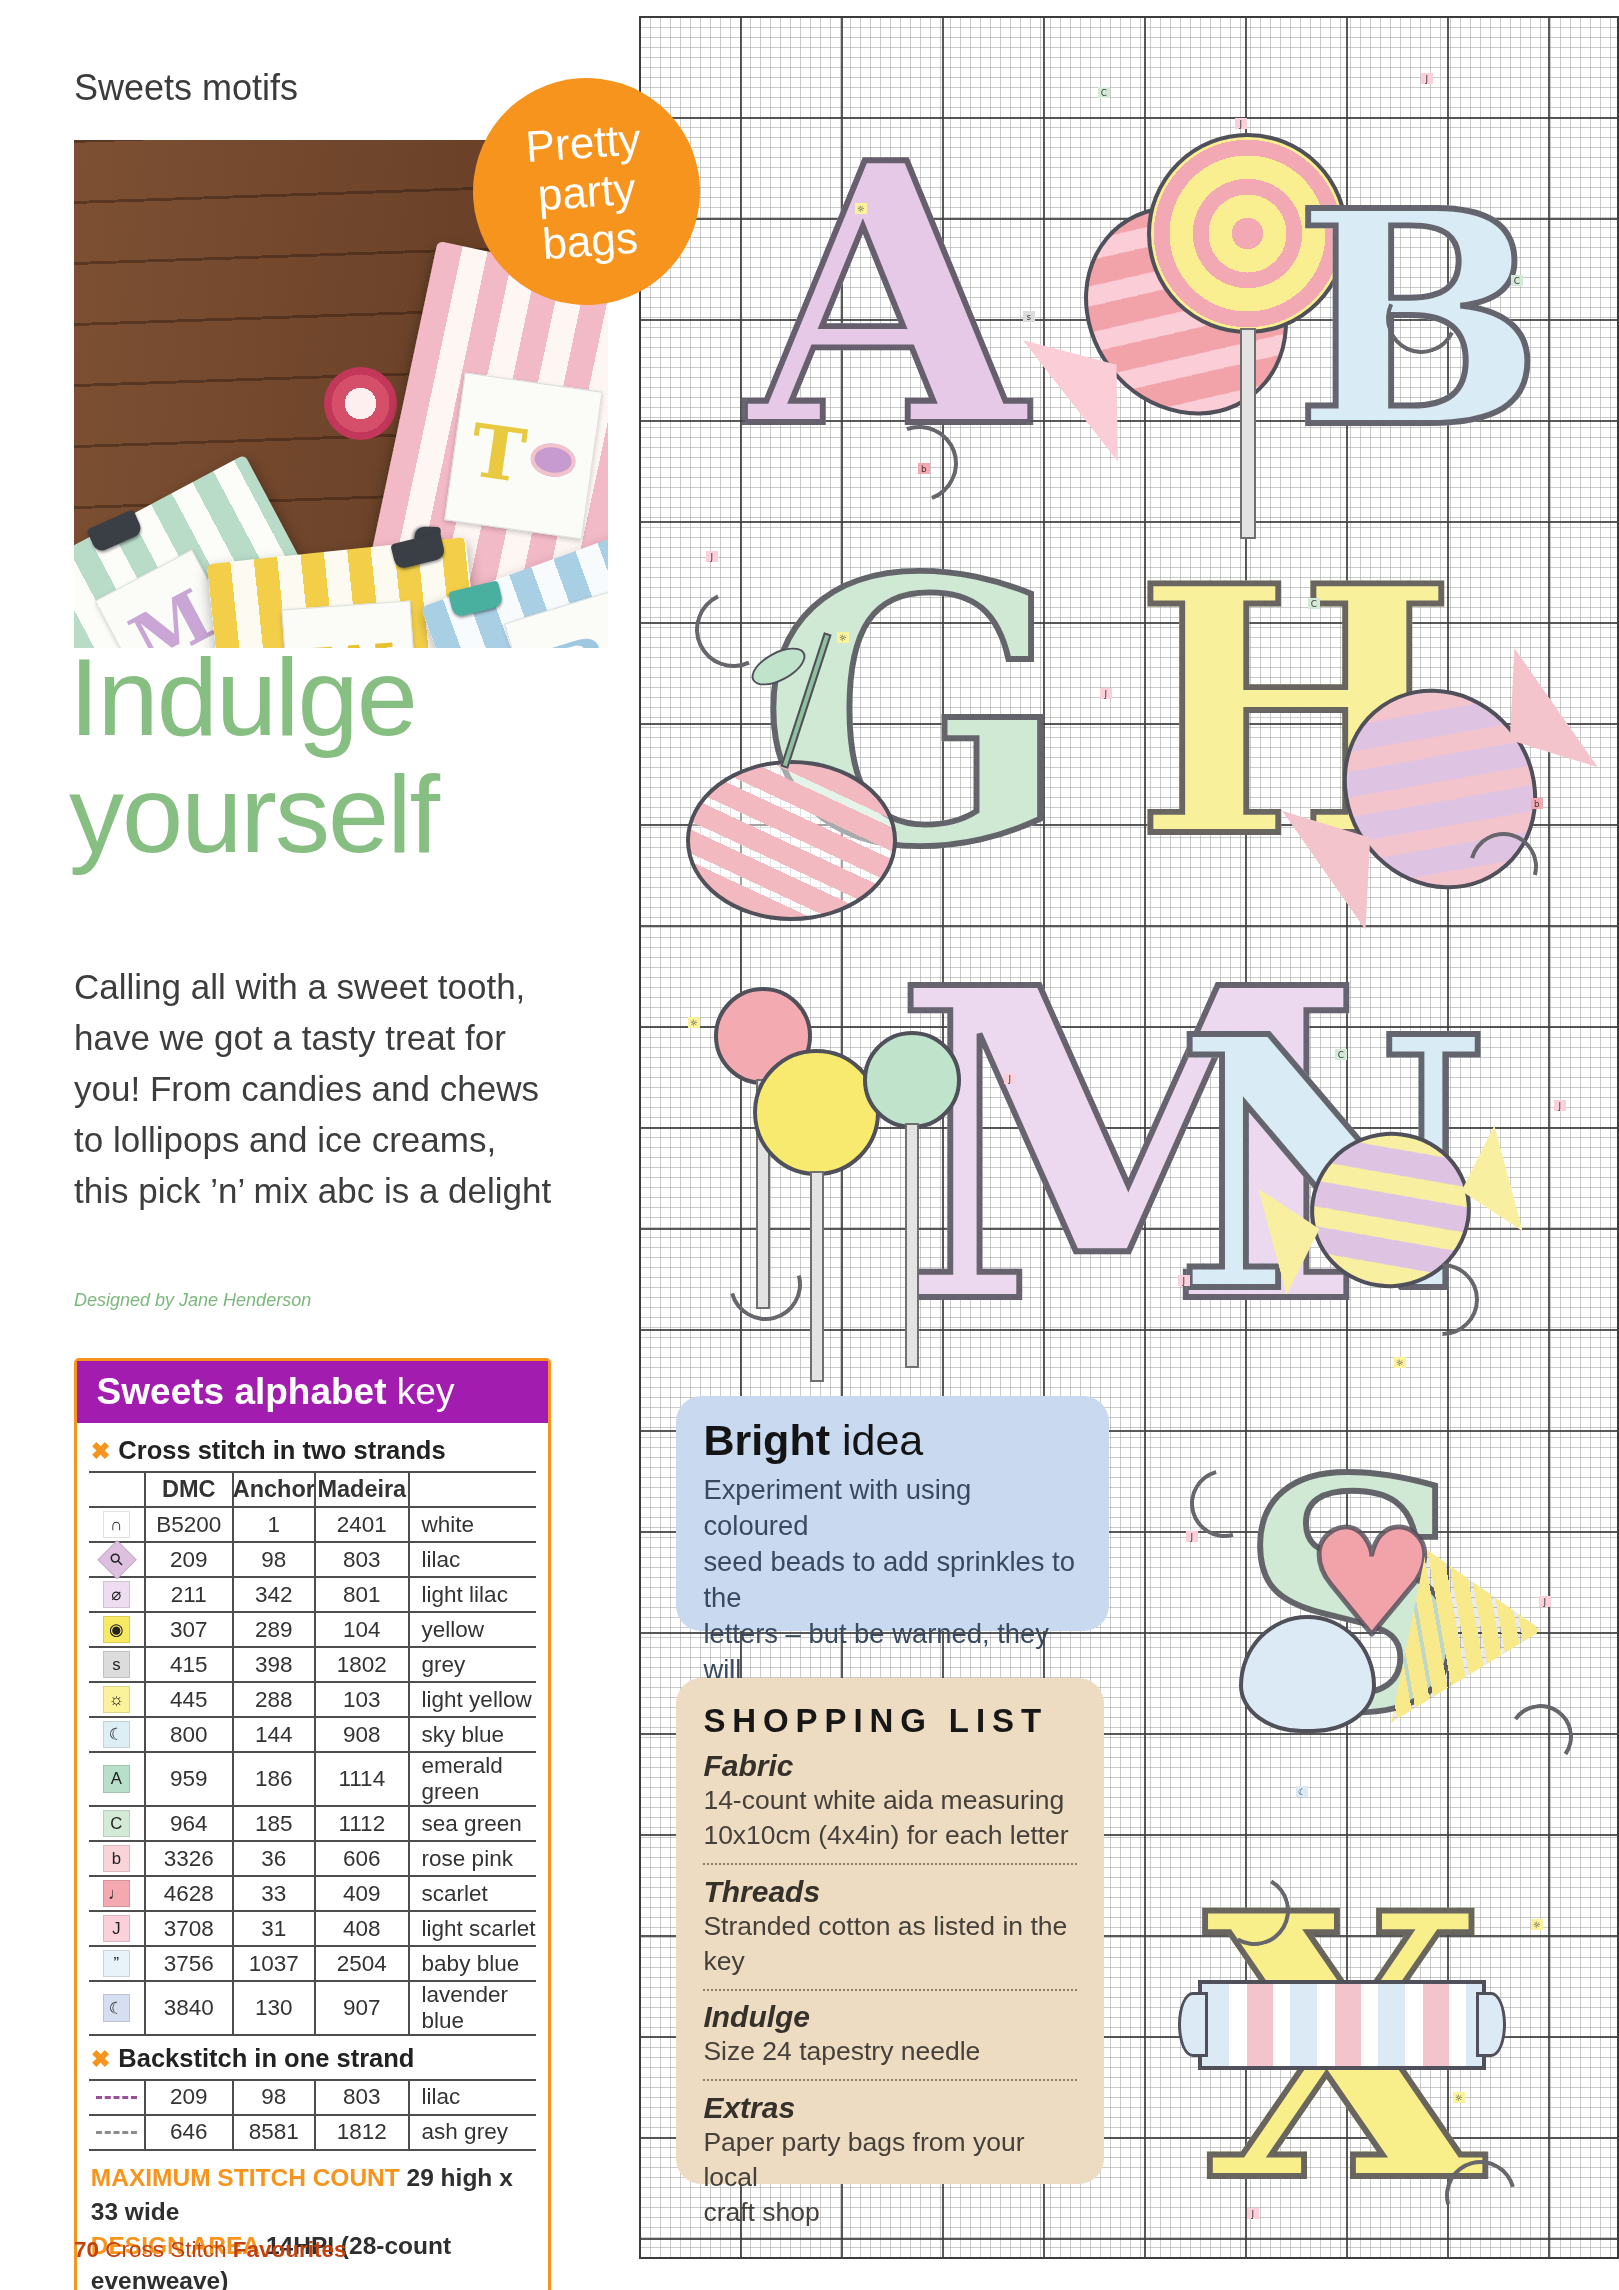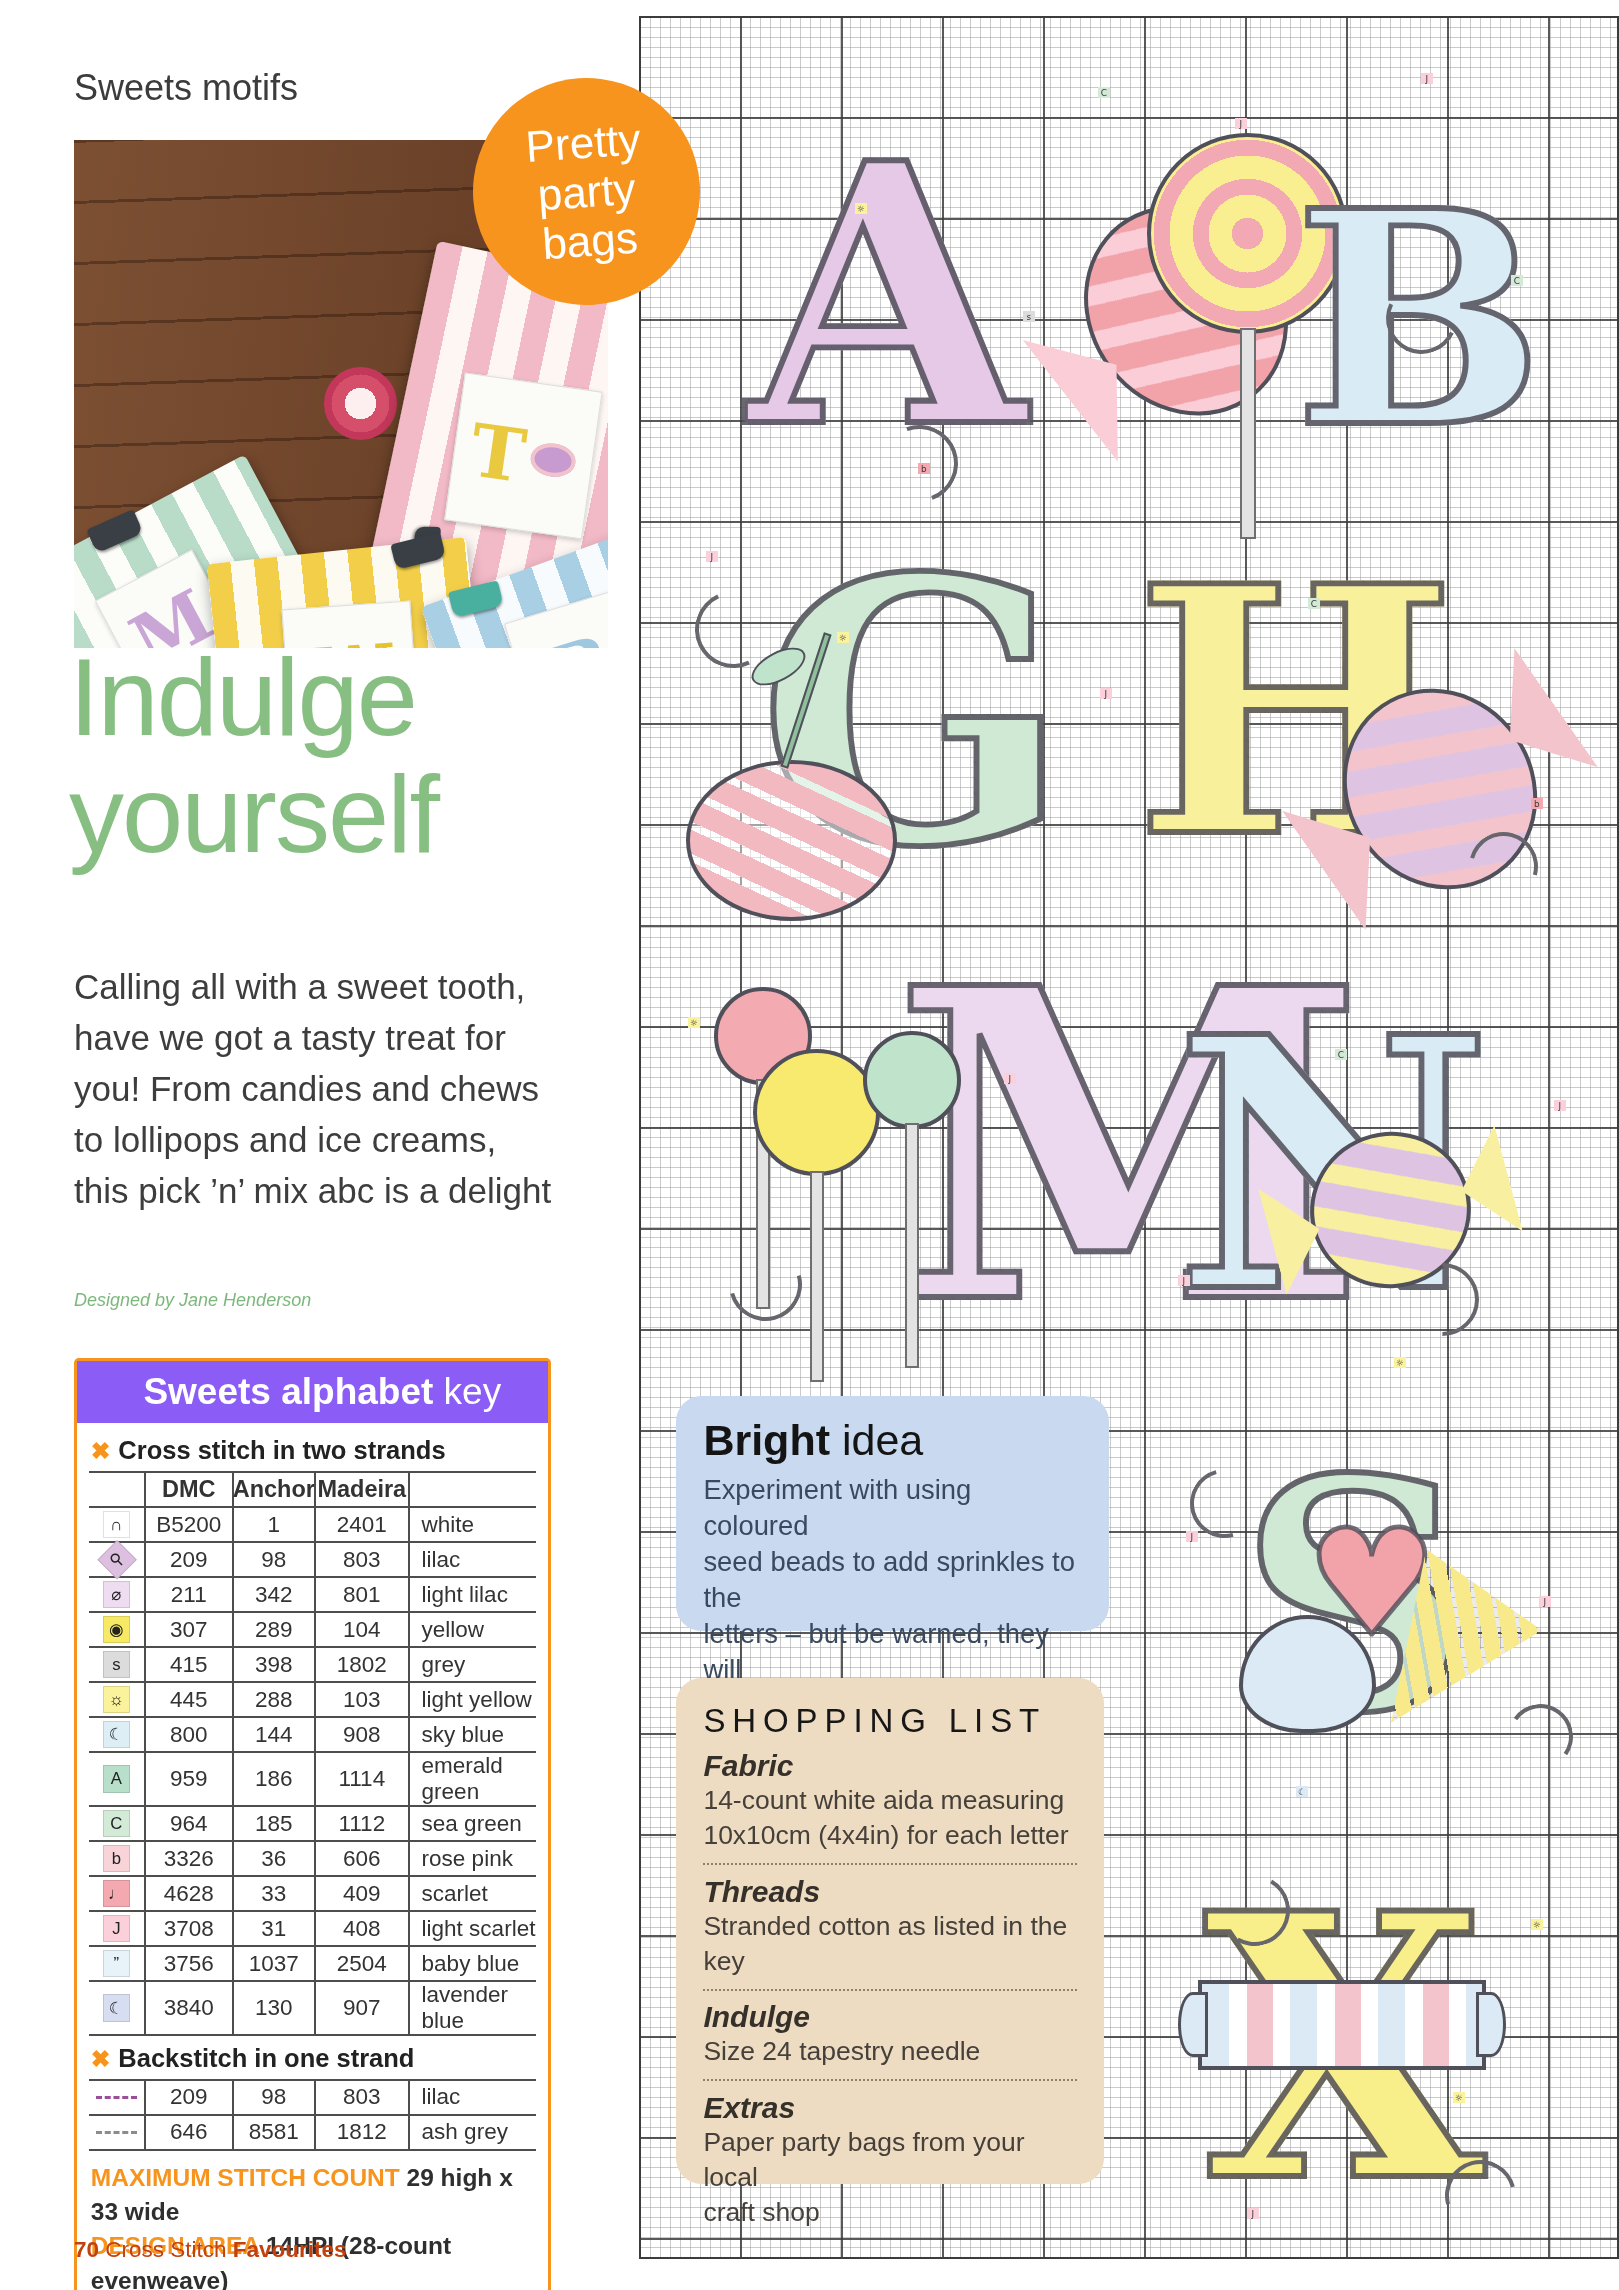--- a/index.html
+++ b/index.html
@@ -26,21 +26,21 @@
   .badge div{color:#fff;font-size:44px;line-height:1.12;}
 
   .big-title{position:absolute;left:69px;top:639px;font-size:110px;line-height:1.06;
              font-weight:400;color:#87bf83;letter-spacing:-2px;}
   .intro{position:absolute;left:74px;top:961px;font-size:35px;line-height:51px;color:#3d3d3d;}
   .byline{position:absolute;left:74px;top:1290px;font-size:18px;font-style:italic;color:#7cb87c;}
 
   
   .keybox{position:absolute;left:74px;top:1358px;width:477px;background:#fff;
           border:3.9px solid #f7941e;border-radius:4.9px;box-sizing:border-box;}
-  .keybox .khead{background:#8b5cf6;color:#fff;font-size:37px;padding:9.8px 0 9.8px 19.6px;text-align:center;}
+  .keybox .khead{background:#a21caf;color:#fff;font-size:37px;padding:9.8px 0 9.8px 19.6px;}
   .khead b{font-weight:700;}
   .kbody{padding:5.9px 11.8px 13.7px 11.8px;}
   .kheading{font-size:25.5px;font-weight:700;color:#222;padding:7.8px 0 5.9px 2px;}
   .kheading .xicon{color:#f7941e;font-size:23.5px;margin-right:7.8px;}
   .krow{display:grid;grid-template-columns:55px 88px 82px 94px 1fr;align-items:center;
         min-height:33px;border-top:2px solid #4d4d4d;font-size:22.5px;color:#333;}
   .krow:last-of-type{border-bottom:2px solid #4d4d4d;}
   .krow .c{display:flex;align-items:center;justify-content:center;height:100%;min-height:33px;}
   .krow .c+.c{border-left:2px solid #4d4d4d;}
   .krow .name{justify-content:flex-start;padding-left:11.8px;}
@@ -77,21 +77,21 @@
         font-size:8.8px;color:#3a3a3a;font-family:"DejaVu Sans",sans-serif;}
 
   
   .idea{position:absolute;left:676px;top:1396px;width:433px;height:235px;background:#c8d9f0;
         border-radius:25.5px;z-index:5;padding:19.6px 27.4px;box-sizing:border-box;}
   .idea .ititle{font-size:43px;color:#141414;margin-bottom:7.8px;}
   .idea .ititle b{font-weight:700;}
   .idea .iline{font-size:27.4px;line-height:36px;color:#3a4a5e;}
   .shop{position:absolute;left:676px;top:1678px;width:428px;height:506px;background:#eddcc2;
         border-radius:25.5px;z-index:5;padding:23.5px 27.4px;box-sizing:border-box;}
-  .shop .stitle{font-size:33px;font-weight:400;letter-spacing:6.9px;color:#171717;margin-bottom:9.8px;}
+  .shop .stitle{font-size:33px;font-weight:700;letter-spacing:6.9px;color:#171717;margin-bottom:9.8px;}
   .shop .sh{font-size:30px;font-weight:700;font-style:italic;color:#35302a;margin-top:9.8px;}
   .shop .sline{font-size:26.5px;line-height:35px;color:#46403a;}
   .shop .sdiv{border-top:2px dotted #8d7f68;margin:9.8px 0 2px 0;}
 </style>
 </head>
 <body>
 
 <div class="page">
 
   <div class="chart">

